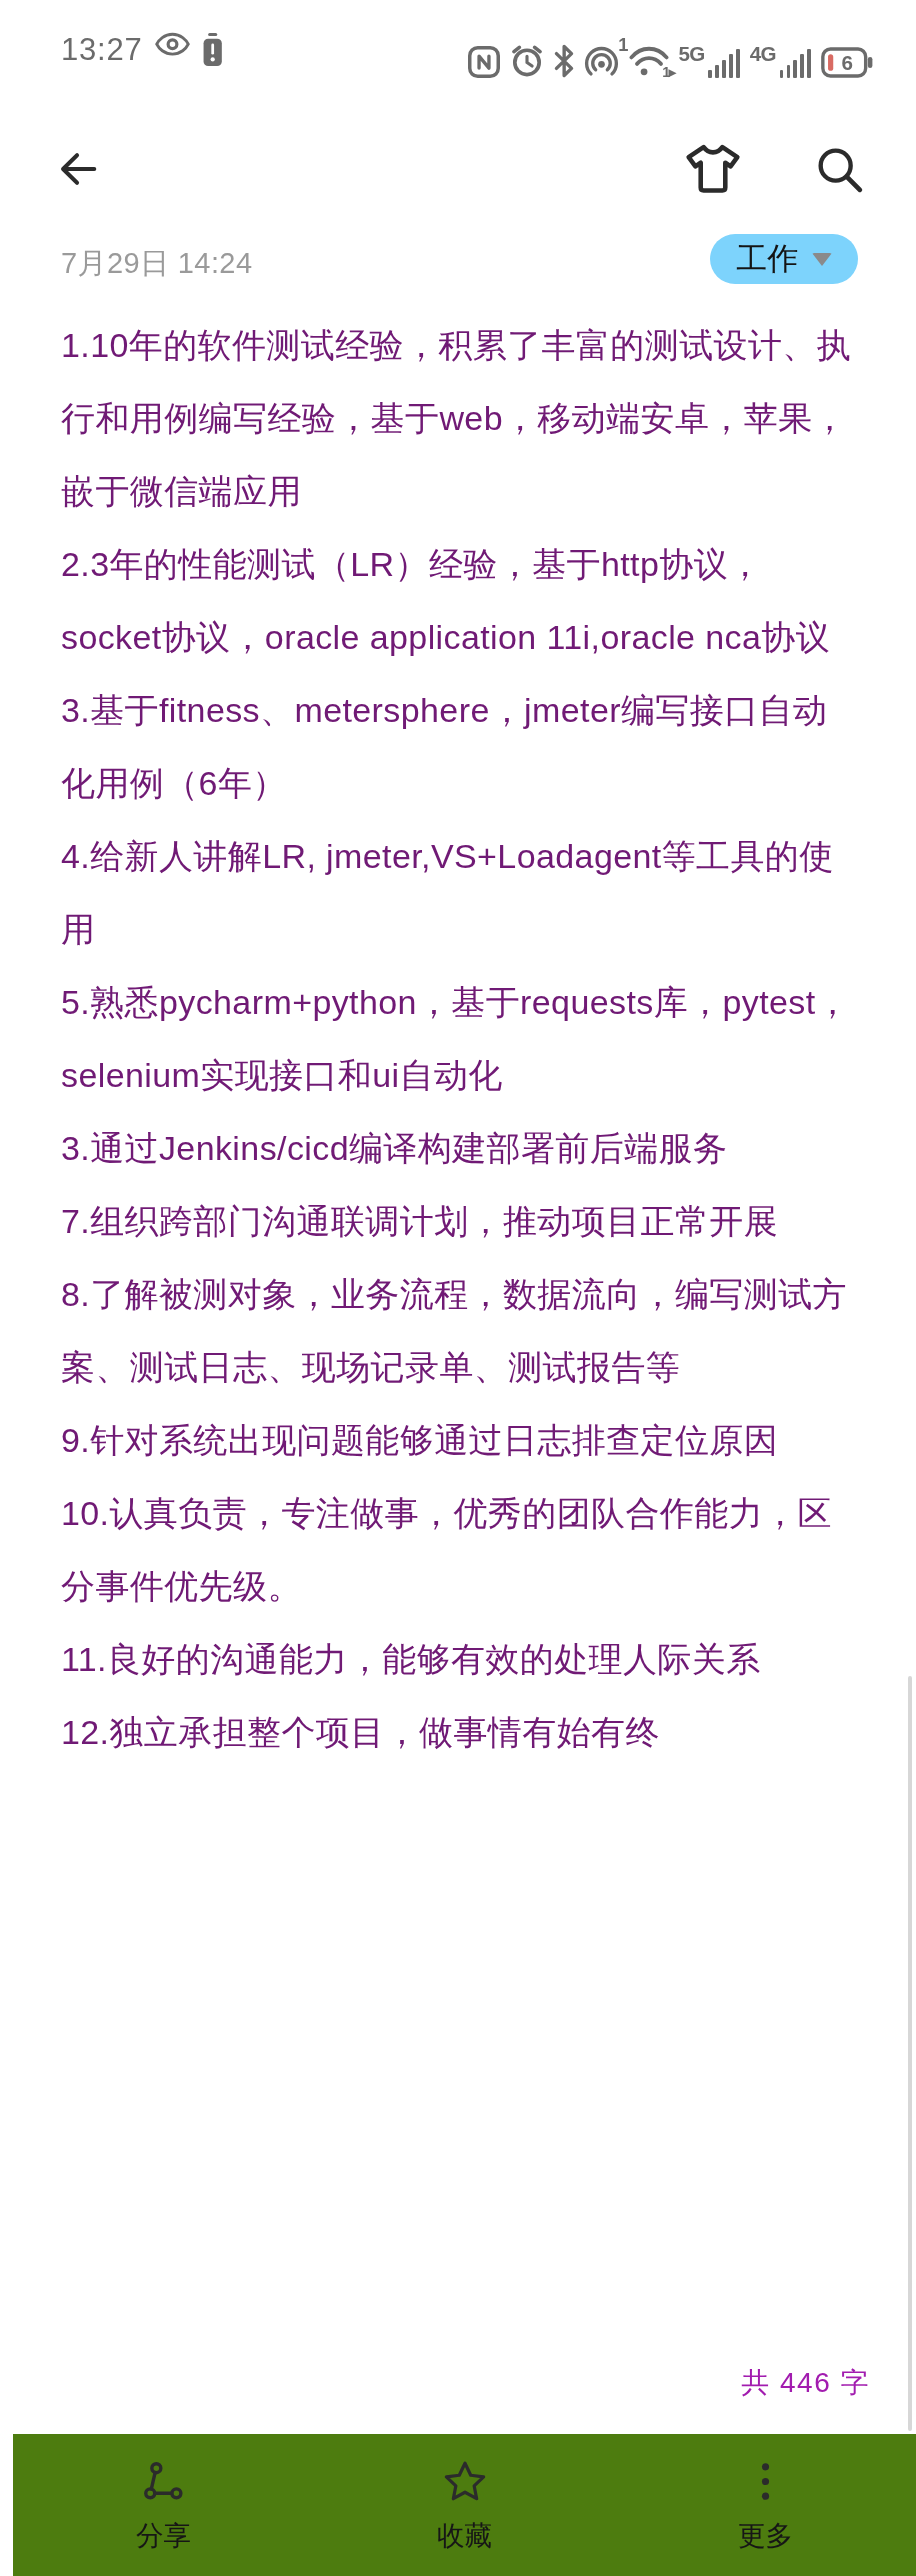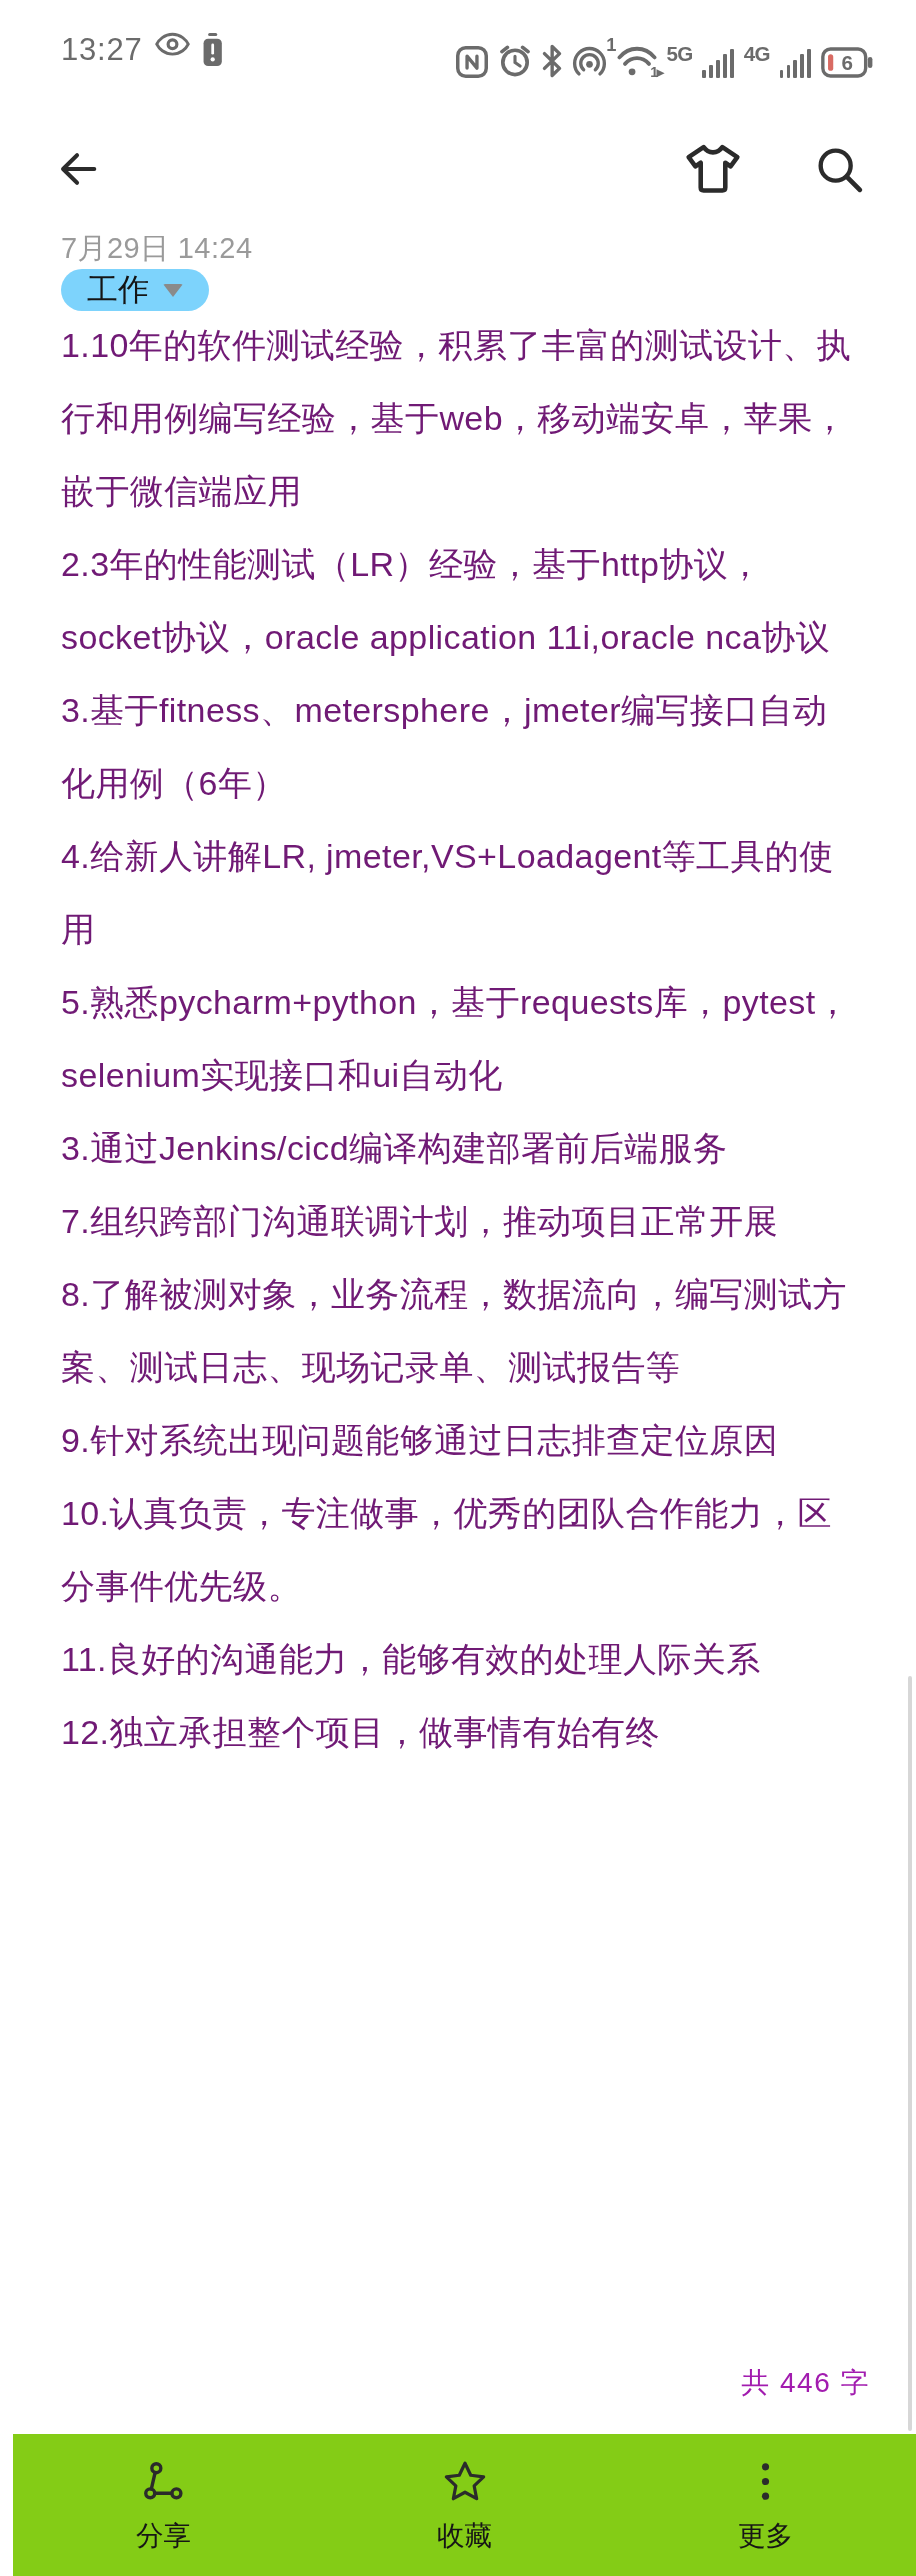--- a/index.html
+++ b/index.html
@@ -7,47 +7,47 @@
 
   
   .status-left{position:absolute;top:32px;left:61px;height:46px;display:flex;gap:12.2px;color:#6b6b6b;}
   .time{font-size:31px;font-weight:500;letter-spacing:0.8px;}
   .status-right{position:absolute;top:32px;right:43px;height:46px;display:flex;align-items:flex-end;gap:10px;color:#6b6b6b;}
   .status-right svg{display:block;}
   .hotspot-wrap{position:relative;display:flex;align-items:flex-end;}
   .hotspot-sup{position:absolute;top:-9.2px;right:-10px;font-size:18.3px;font-weight:600;color:#6b6b6b;}
   .wifi-wrap{position:relative;display:flex;align-items:flex-end;}
   .wifi-sub{position:absolute;bottom:-1.5px;right:-6.1px;font-size:14.5px;font-weight:600;color:#6b6b6b;letter-spacing:-1.5px;}
-  .net{display:flex;align-items:flex-end;gap:10px;}
+  .net{display:flex;align-items:flex-end;gap:4px;}
   .net-label{font-size:20.6px;font-weight:600;transform:translateY(-12.2px);letter-spacing:-0.8px;}
   .bars{display:flex;align-items:flex-end;gap:3.1px;}
   .bars i{display:block;width:3.8px;background:#6b6b6b;border-radius:1.1px;}
   .b1{height:7.6px;}.b2{height:13px;}.b3{height:18.3px;}.b4{height:24px;}.b5{height:29px;}
 
   
   .nav-bar{position:absolute;top:134px;left:55px;right:52px;height:73px;display:flex;align-items:center;justify-content:space-between;}
   .nav-right{display:flex;align-items:center;gap:72px;}
   .icon-btn{display:flex;align-items:center;justify-content:center;background:none;border:none;padding:0;cursor:pointer;}
 
   
-  .meta-row{position:absolute;top:229px;left:61px;right:58px;height:55px;display:flex;align-items:flex-start;justify-content:space-between;flex-direction:column;}
+  .meta-row{position:absolute;top:229px;left:61px;right:58px;height:55px;display:flex;align-items:flex-end;justify-content:space-between;}
   .note-date{font-size:29px;color:#9a9a9a;letter-spacing:0.4px;}
   .tag-pill{display:flex;align-items:center;gap:13.7px;background:#7dd3fc;border-radius:26px;height:50px;padding:0 26px;border:none;cursor:pointer;}
   .tag-label{font-size:31px;color:#141414;}
   .tri-down{width:0;height:0;border-left:10px solid transparent;border-right:10px solid transparent;border-top:13px solid #8a8a8a;border-radius:2.3px;}
 
   
   .note-body{position:absolute;top:309px;left:61px;right:60px;font-size:34px;line-height:73px;color:#701a75;letter-spacing:0.4px;}
   .note-body p{margin:0;overflow-wrap:break-word;}
 
   .word-count{position:absolute;top:2364px;right:46px;font-size:28px;color:#a21caf;letter-spacing:1.5px;}
   .scrollbar-thumb{position:absolute;right:3.8px;top:1676px;width:4.6px;height:755px;background:#d7d7d7;border-radius:2.3px;}
 
   
-  .toolbar{position:absolute;left:13px;right:0;bottom:0;height:142px;background:#84cc16;display:flex;}
+  .toolbar{position:absolute;left:13px;right:0;bottom:0;height:142px;background:#4d7c0f;display:flex;}
   .tool-item{flex:1;display:flex;flex-direction:column;align-items:center;justify-content:flex-start;padding-top:26px;gap:12.2px;background:none;border:none;cursor:pointer;}
   .tool-label{font-size:27.5px;color:#161616;font-weight:500;}
 </style>
 </head>
 <body>
 
 <div class="status-left">
   <span class="time">13:27</span>
   <span>
     <svg width="35" height="24.4" viewBox="0 0 24 16" fill="none">

